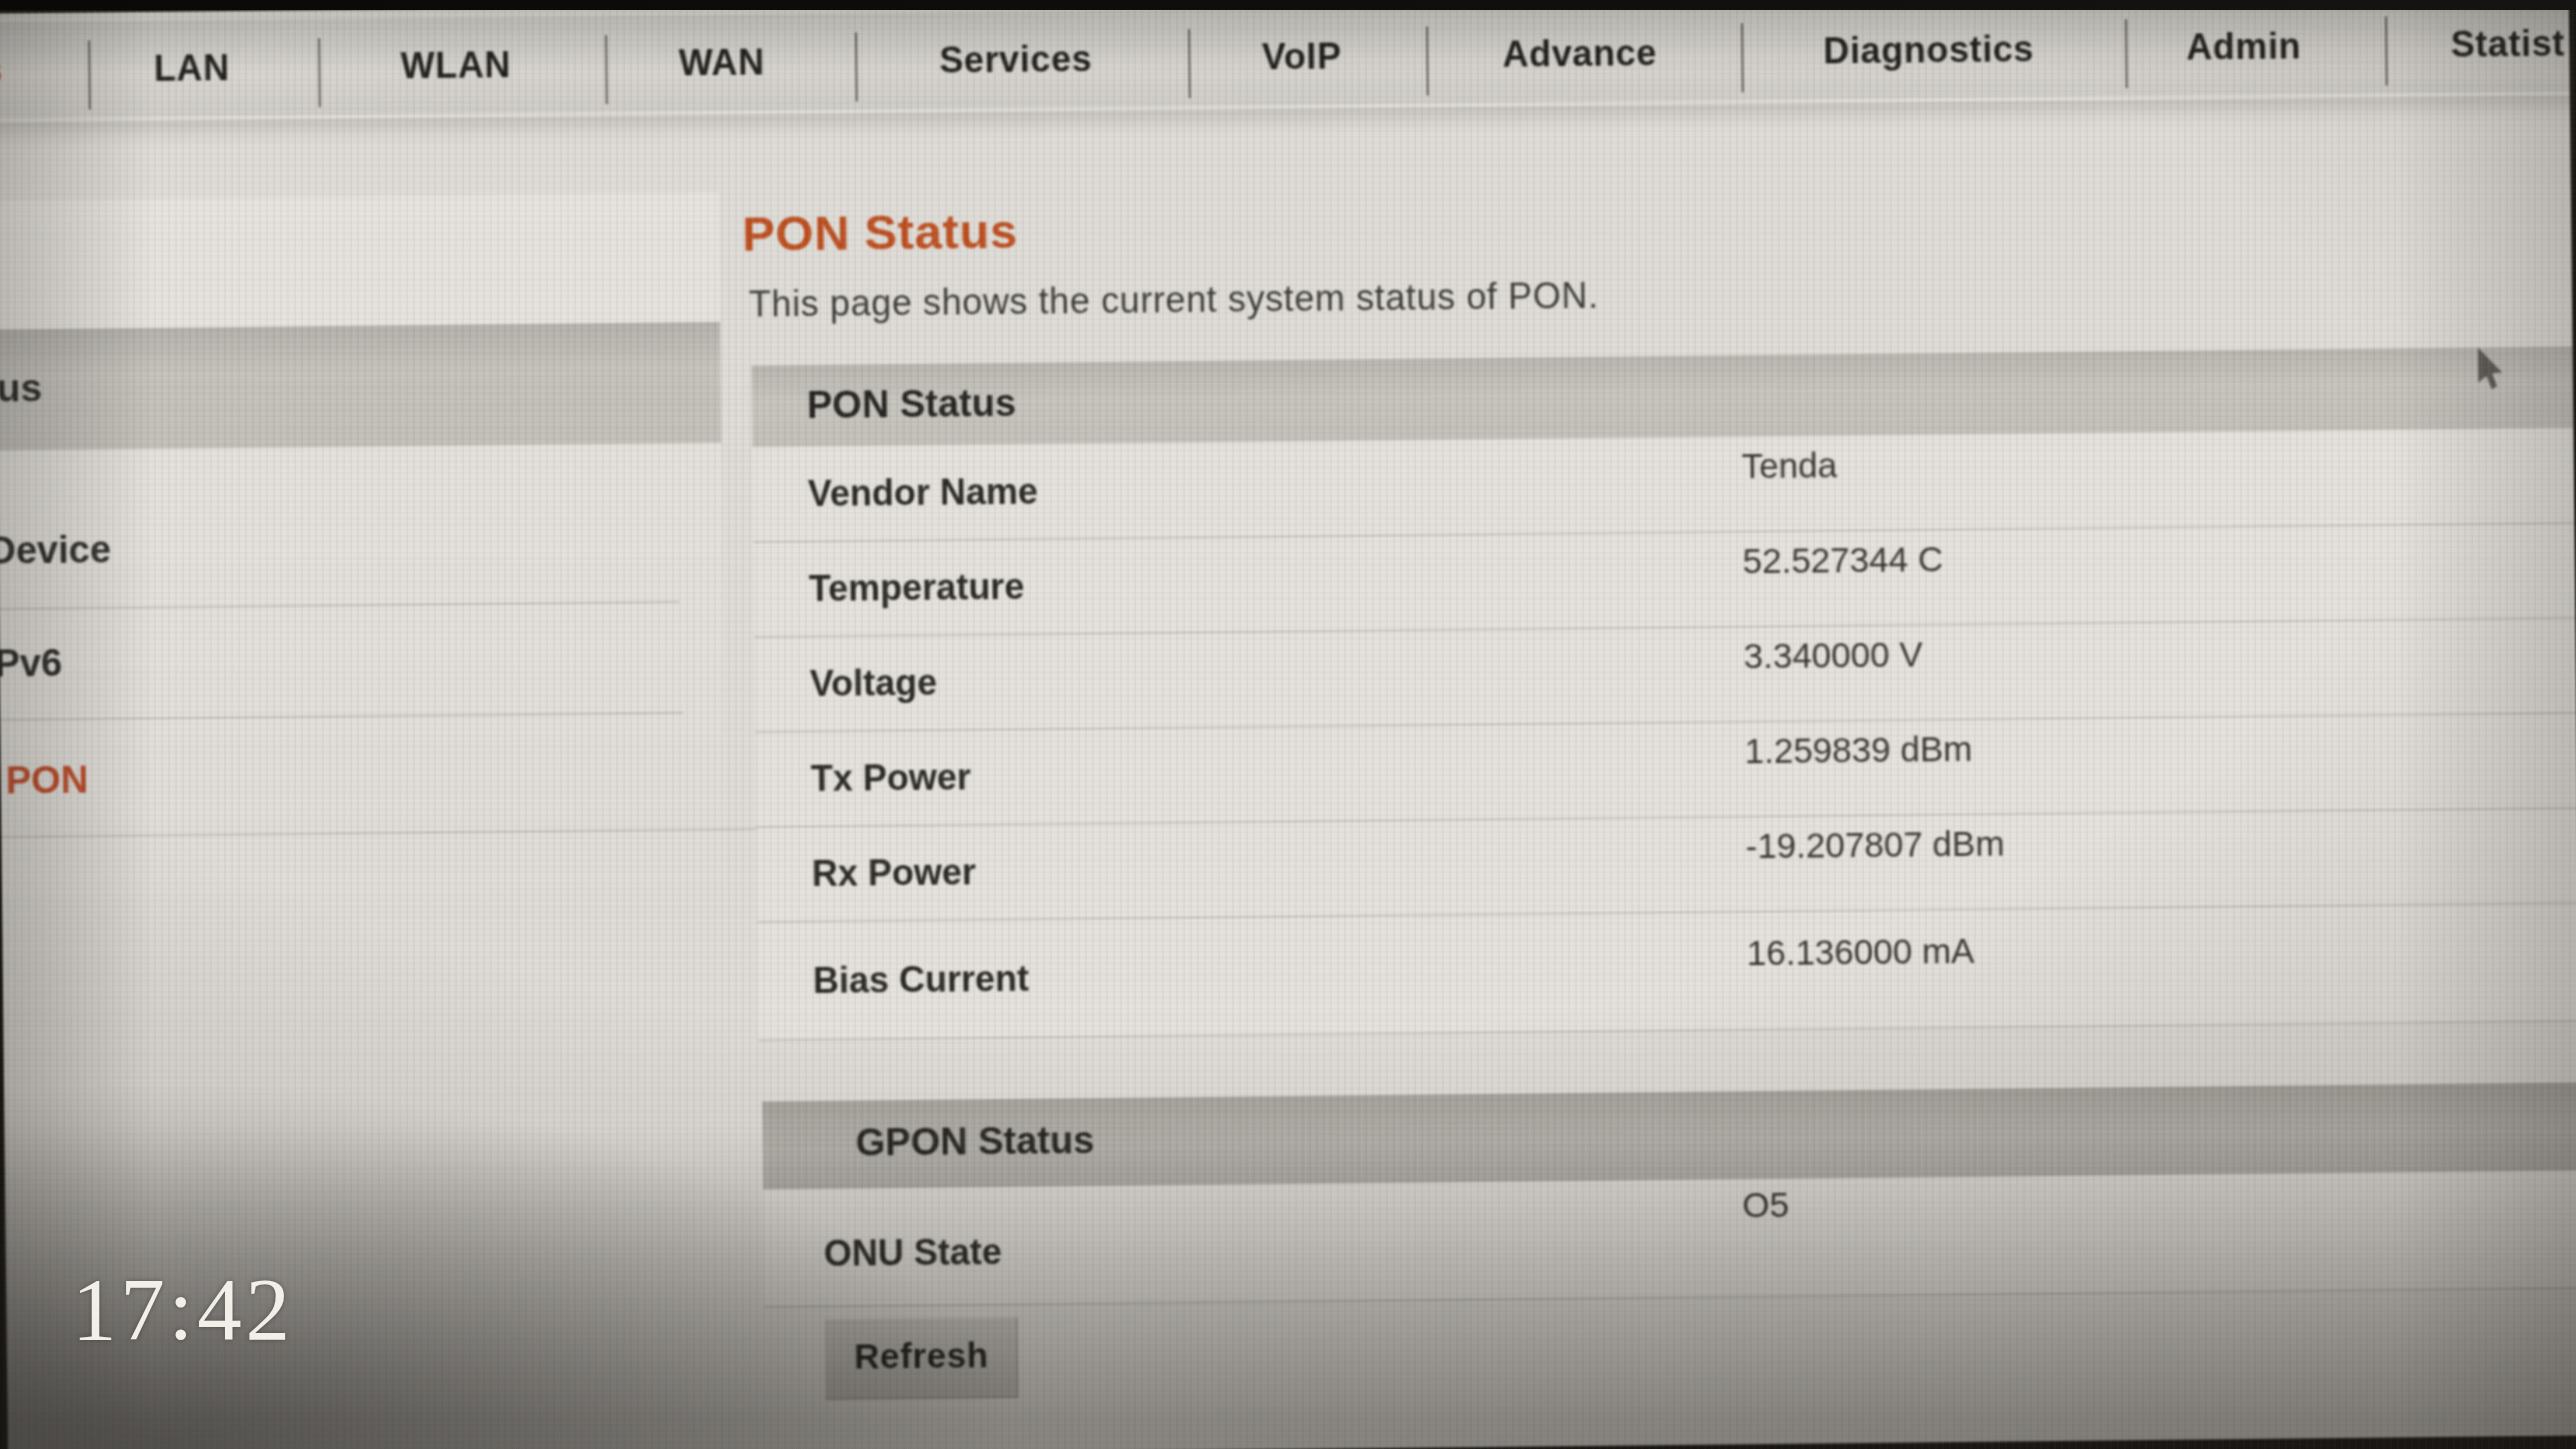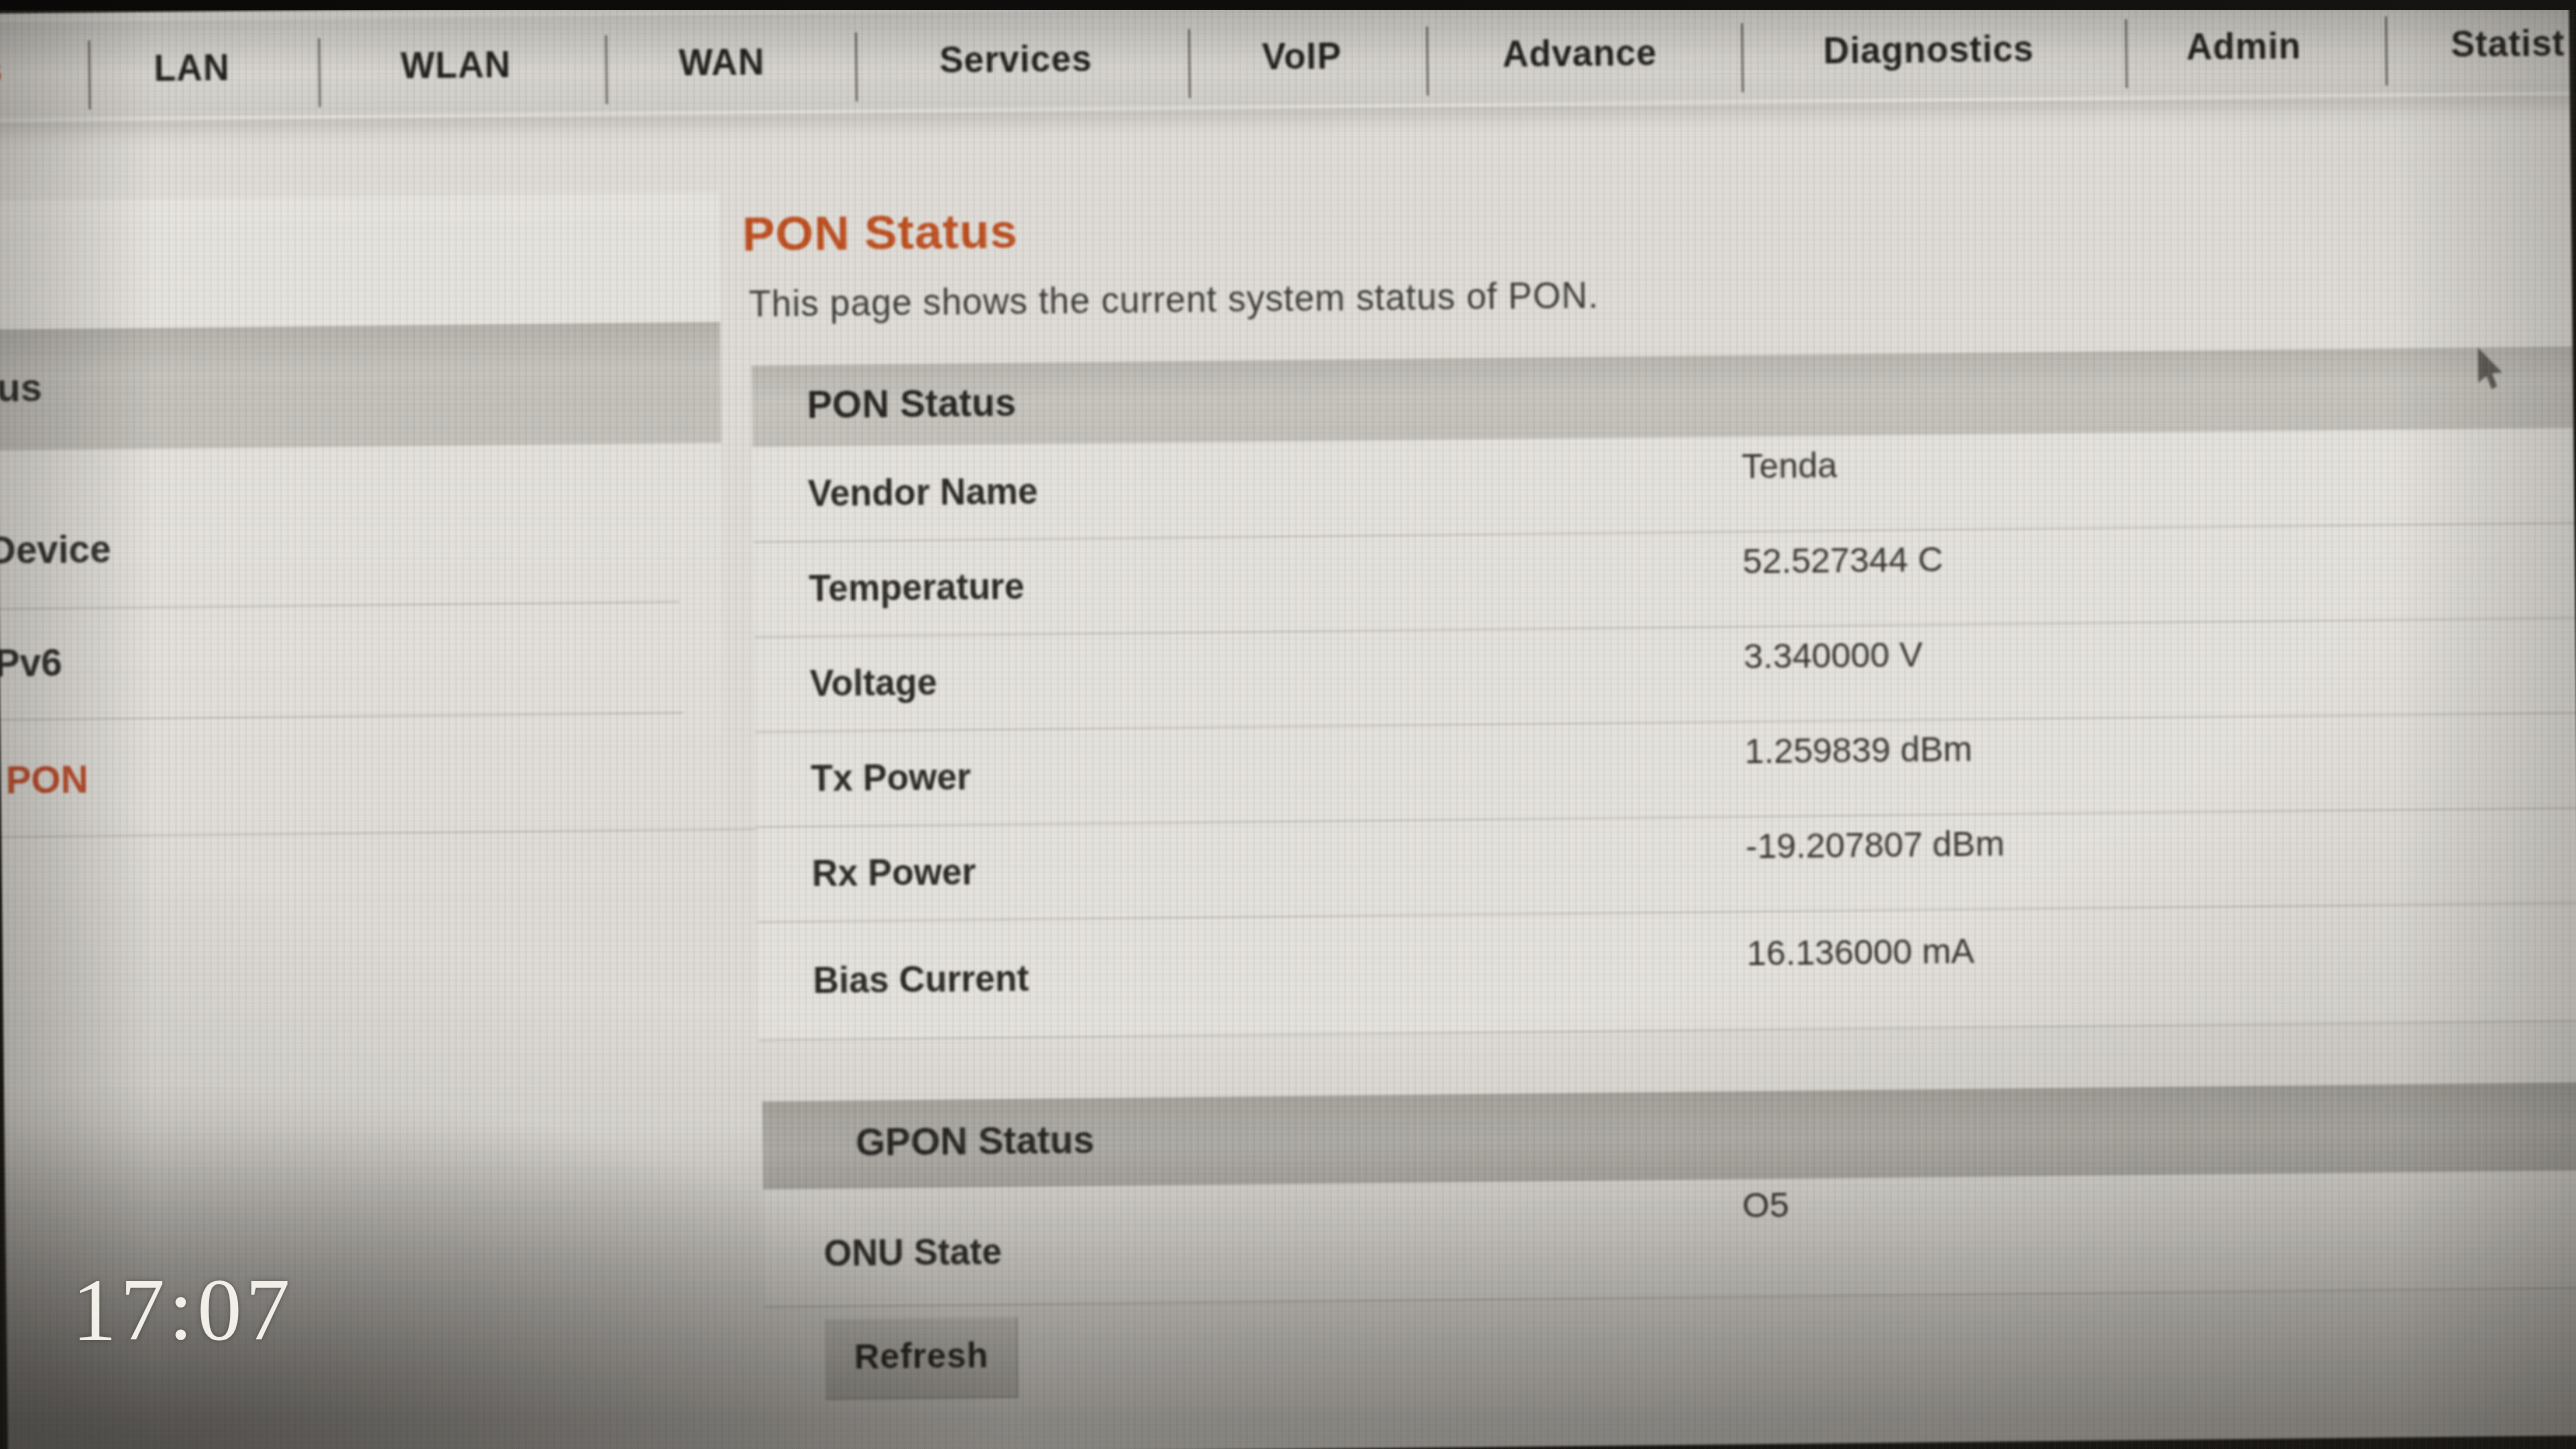--- a/index.html
+++ b/index.html
@@ -242,16 +242,16 @@
 
     <svg class="cursor" viewBox="0 0 27 38">
       <path d="M2 0 L2 28 L8.5 22.5 L12.5 33 L17 31 L13 20.5 L21 20 Z" fill="#47443f" opacity="0.82"></path>
     </svg>
 
   </div>
 
   <div class="stripes"></div>
   <div class="vignette"></div>
   <div class="topstrip"></div>
-  <div class="time-overlay">17:07</div>
+  <div class="time-overlay">17:42</div>
 
 </div>
 
 
 </body></html>

